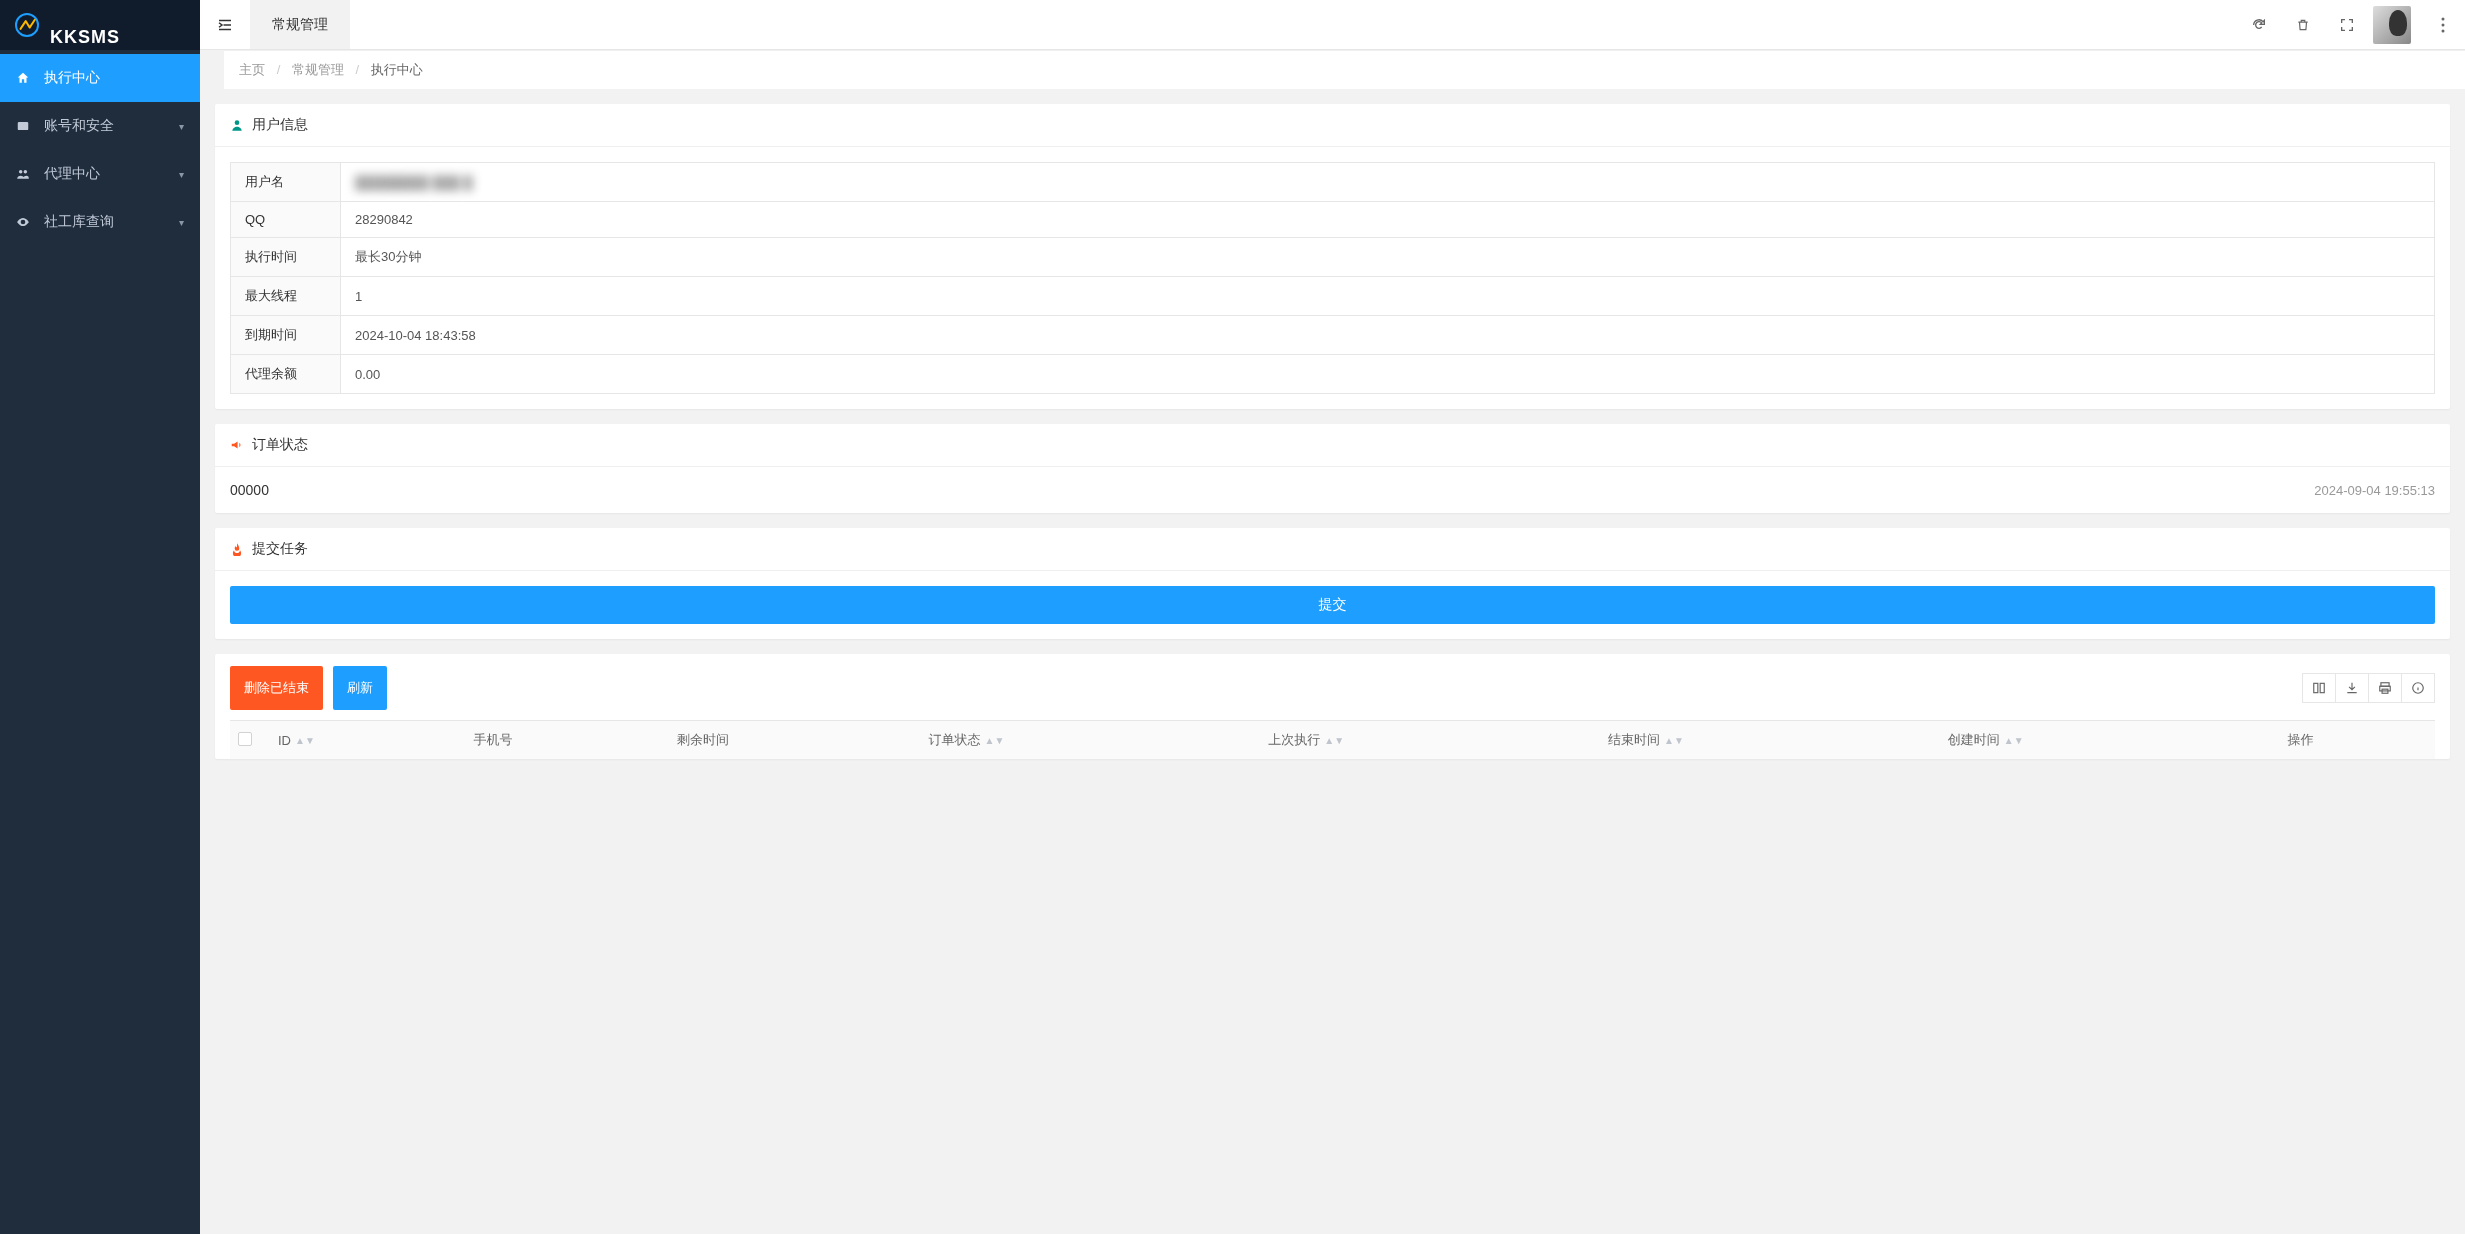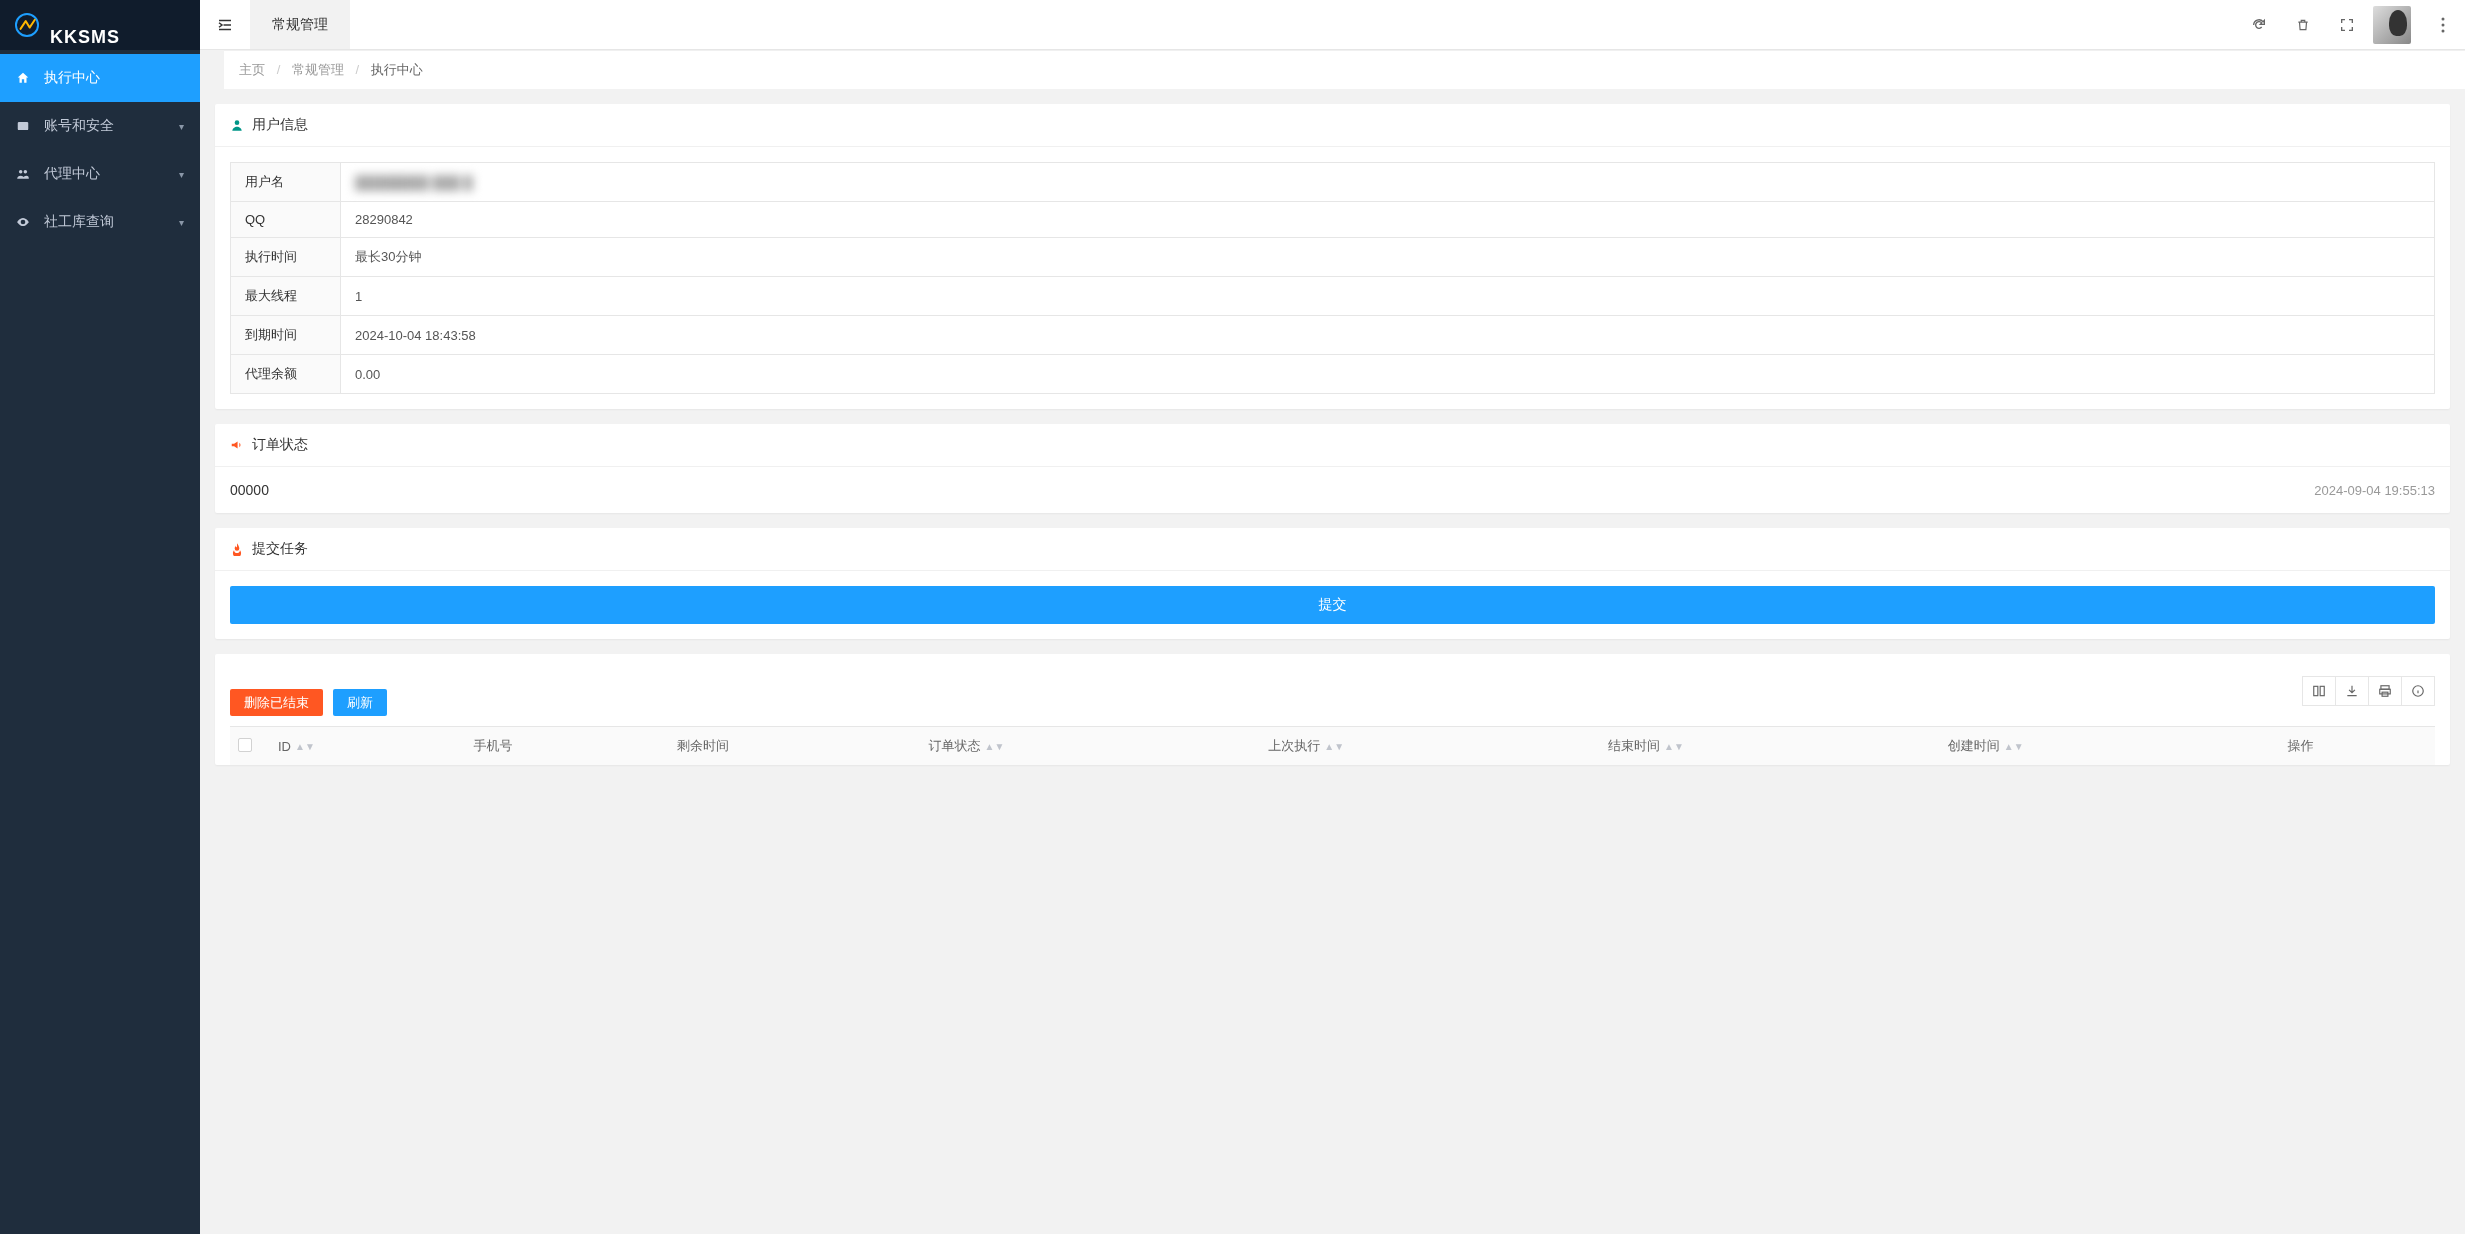--- a/index.html
+++ b/index.html
@@ -186,21 +186,21 @@
   padding: 0 18px;
   border: none;
   border-radius: 2px;
   font-size: 14px;
   cursor: pointer;
   color: #fff;
 }
 .btn-block { width: 100%; }
 .btn-primary { background: #1E9FFF; }
 .btn-danger { background: #FF5722; }
-.btn-small { height: 27px; padding: 0 14px; font-size: 13px; margin-top: 23px; }
+.btn-small { height: 44px; padding: 0 14px; font-size: 13px; }
 .btn-row { display: flex; gap: 10px; align-items:center; }
 
 
 .tbl-toolbar { display:flex; justify-content:space-between; align-items:center; padding: 0 0 10px 0; }
 .tool-icons { display:flex; gap:0; }
 .tool-icon {
   width: 34px; height: 30px;
   border:1px solid #e6e6e6;
   display:flex; align-items:center; justify-content:center;
   color:#666; cursor:pointer; margin-left:-1px;

